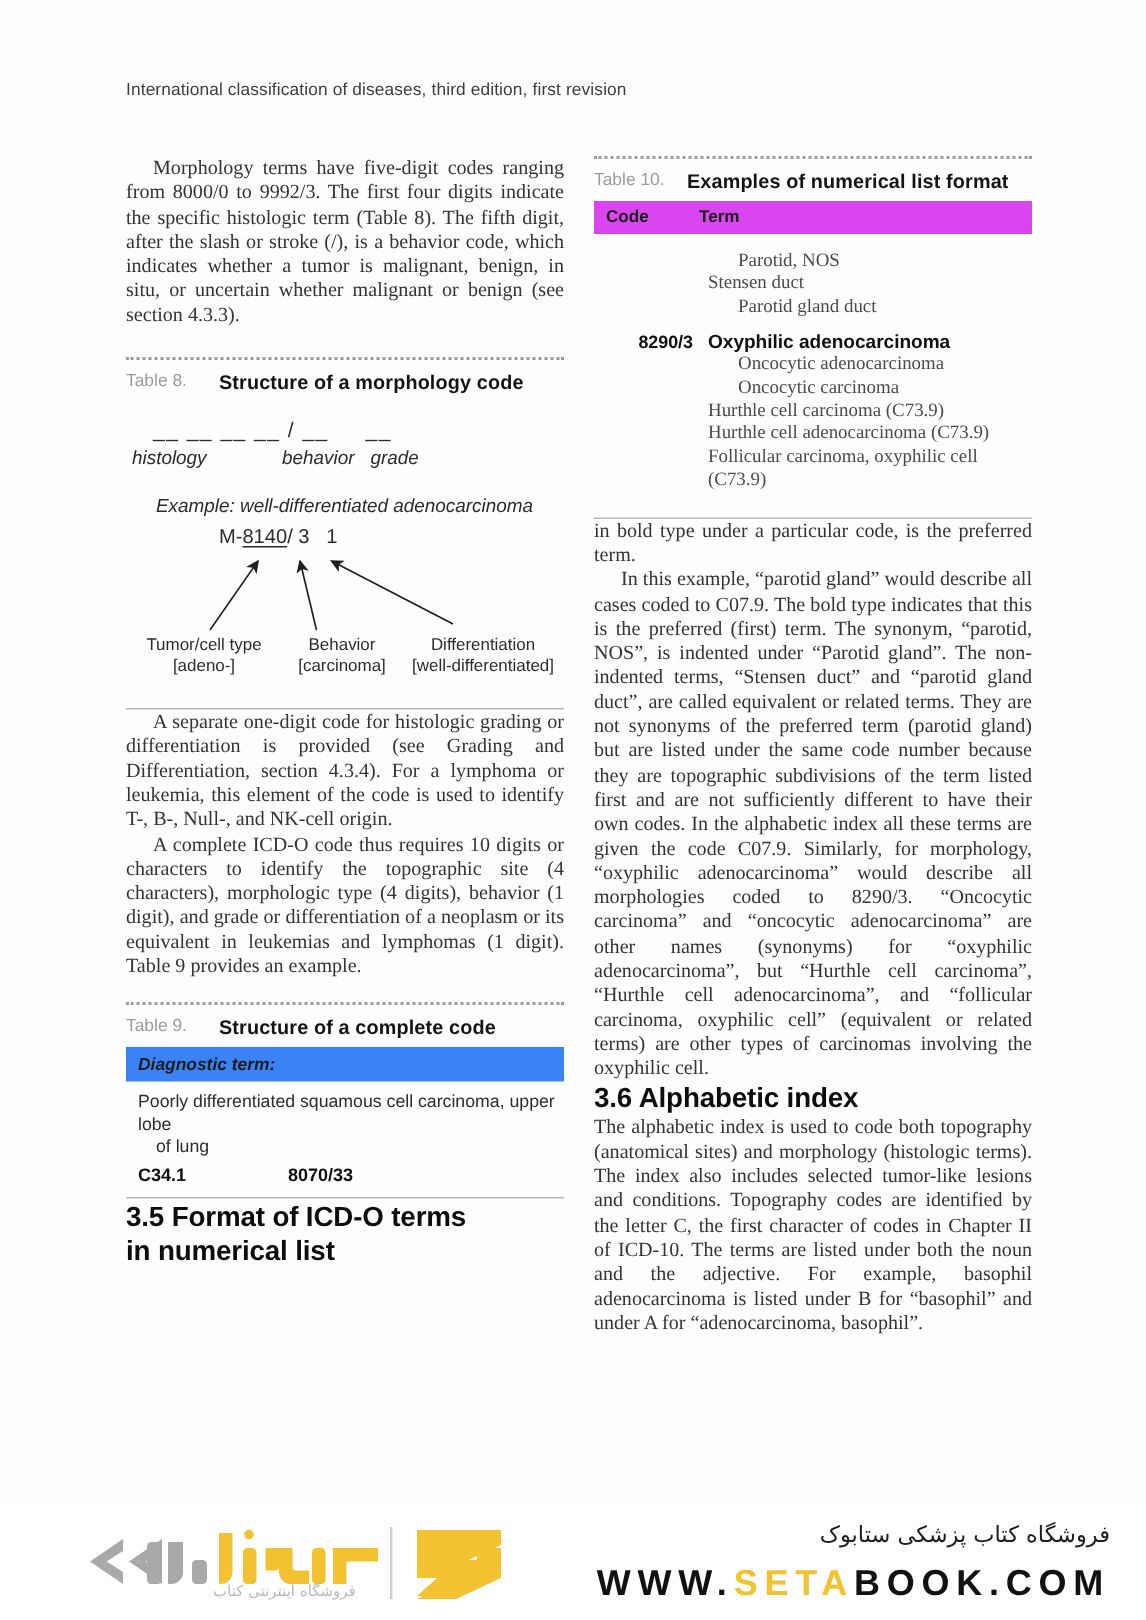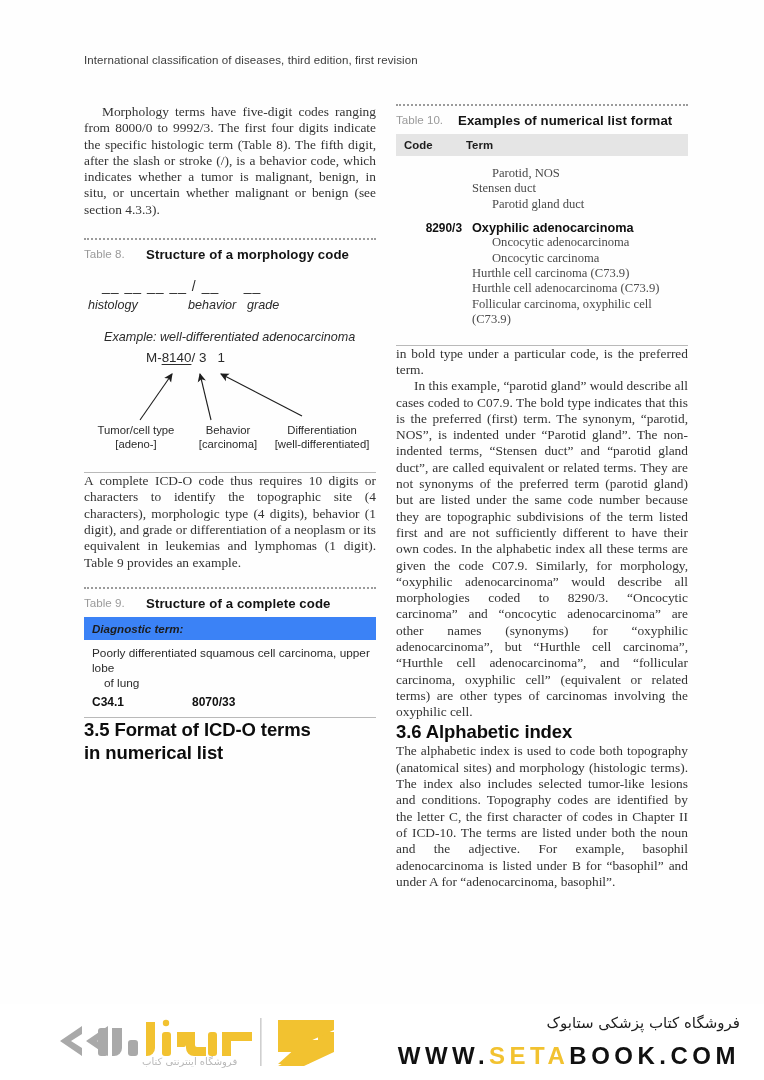--- a/index.html
+++ b/index.html
@@ -71,21 +71,21 @@
     width: 62px;
     flex: none;
   }
   .tbl-title {
     color: #141414;
     font-size: 13.2px;
     font-weight: bold;
     letter-spacing: 0.1px;
   }
   .tbl-head-band {
-    background: #e5e5e5;
+    background: #d946ef;
     font-family: "Liberation Sans", sans-serif;
     font-size: 11.4px;
     font-weight: bold;
     color: #1c1c1c;
     padding: 5px 0 5px 8px;
     display: flex;
   }
   .tbl-head-band .c1 { width: 62px; flex: none; }
   .band-italic {
     background: #3b82f6;
@@ -328,20 +328,21 @@
             <div class="grp g3">
               <span>Differentiation</span>
               <span class="ln2">[well-differentiated]</span>
             </div>
           </div>
         </div>
       </div>
       <div class="solid-rule"></div>
     </div>
 
+    <p class="body first mt-20">A separate one-digit code for histologic grading or differentiation is provided (see Grading and Differentiation, section 4.3.4). For a lymphoma or leukemia, this element of the code is used to identify T-, B-, Null-, and NK-cell origin.</p>
     <p class="body">A complete ICD-O code thus requires 10 digits or characters to identify the topographic site (4 characters), morphologic type (4 digits), behavior (1 digit), and grade or differentiation of a neoplasm or its equivalent in leukemias and lymphomas (1 digit). Table 9 provides an example.</p>
 
     <div class="tbl mt-16">
       <div class="dotted-rule"></div>
       <div class="tbl-caption">
         <span class="tbl-num">Table 9.</span>
         <span class="tbl-title">Structure of a complete code</span>
       </div>
       <div class="band-italic">Diagnostic term:</div>
       <div class="t9-row">

